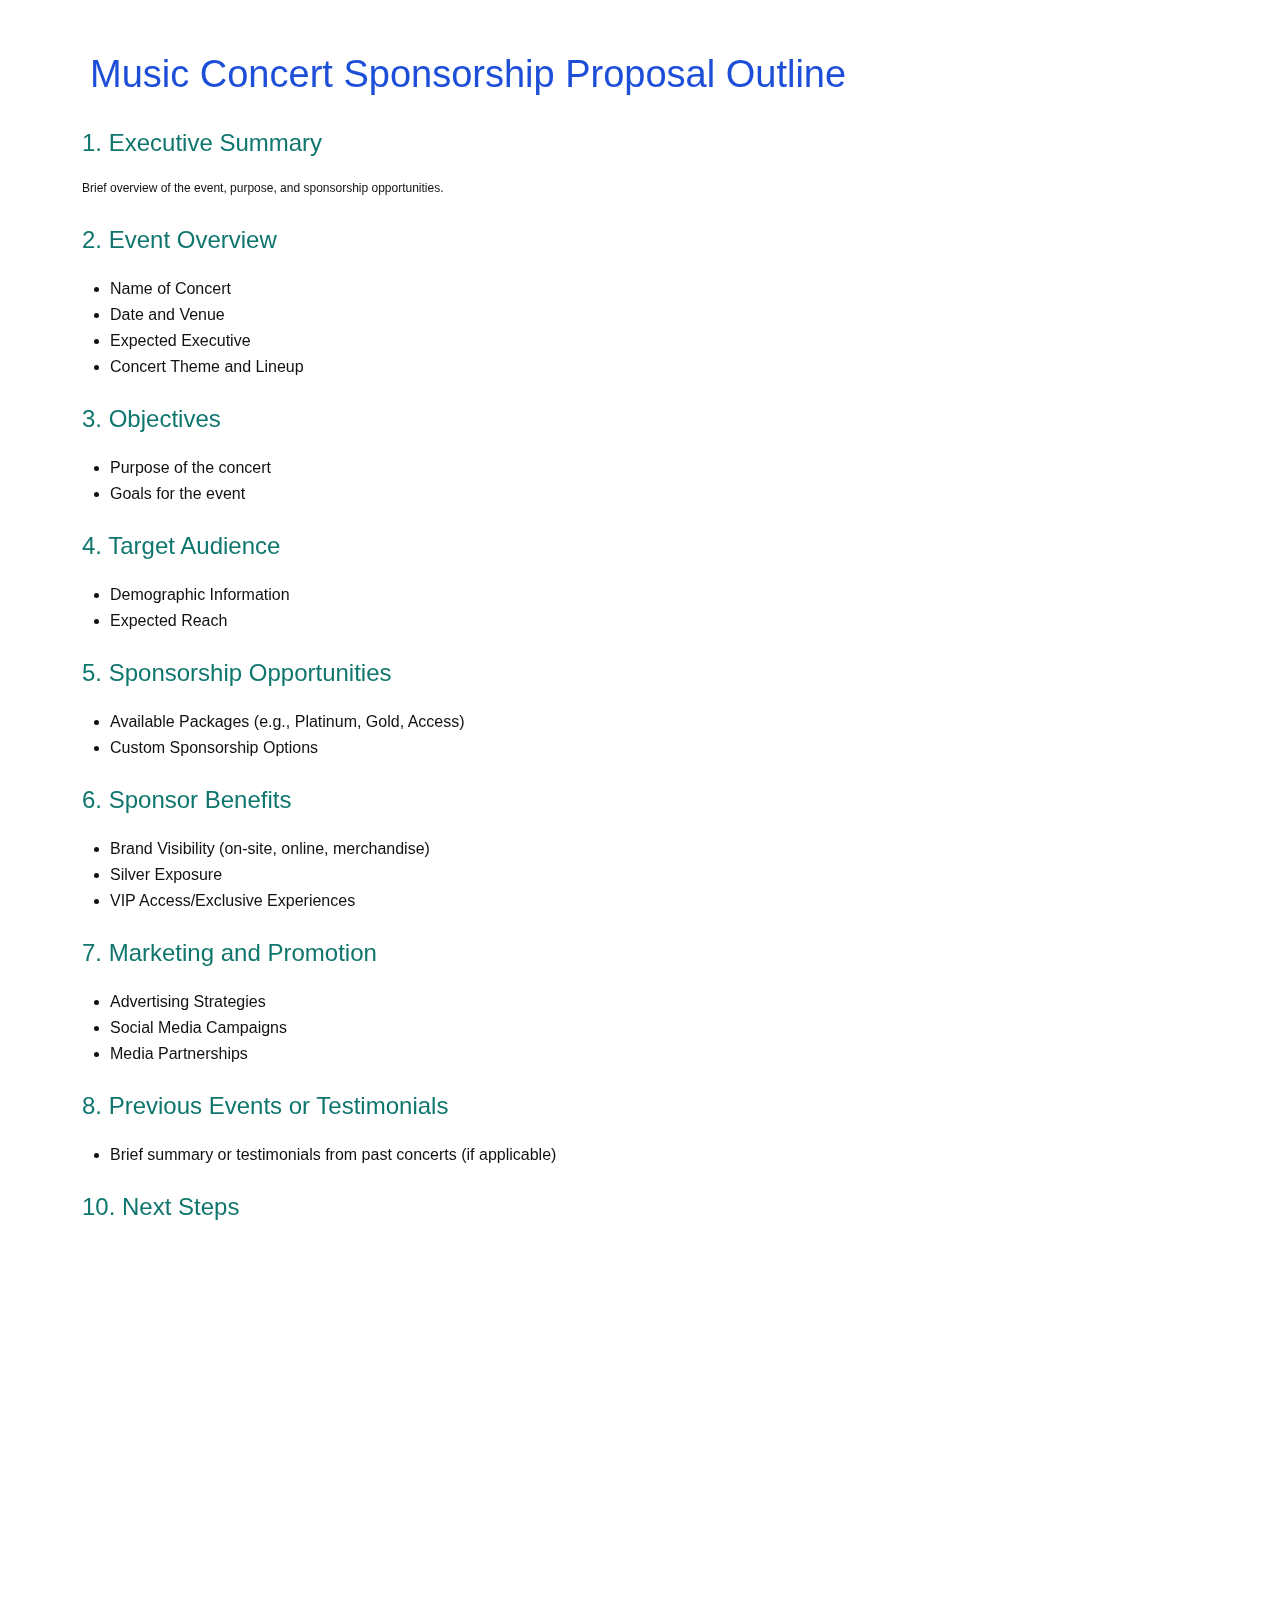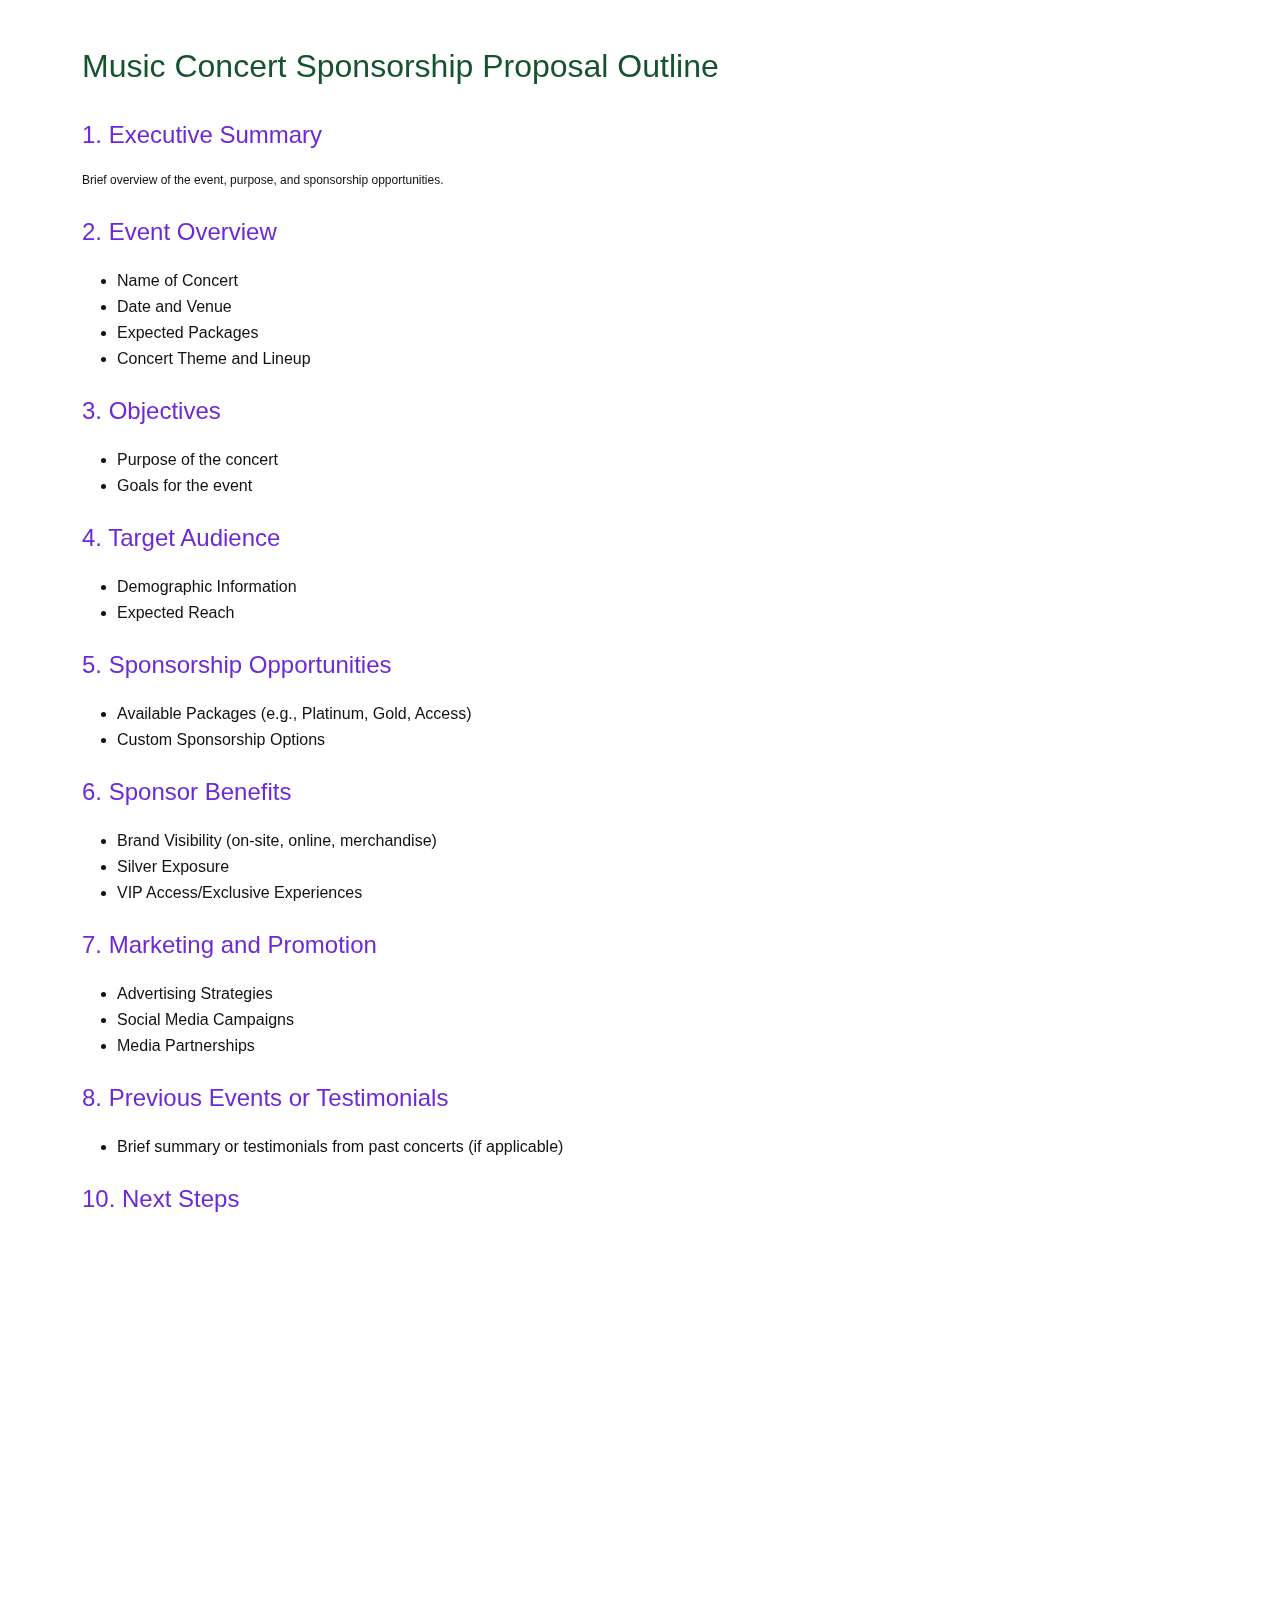--- a/index.html
+++ b/index.html
@@ -16,44 +16,44 @@
     }
     .page {
       position: relative;
       width: 1263px;
       height: 1301px;
       overflow: hidden;
       box-sizing: border-box;
       padding: 48px 82px 0 82px;
     }
     .doc-title {
-      font-size: 32px;
+      font-size: 38px;
       line-height: 37px;
       font-weight: normal;
-      margin: 0;
-      color: #14532d;
+      margin: 8px;
+      color: #1d4ed8;
     }
     .section-heading {
       font-size: 24px;
       line-height: 28px;
       font-weight: normal;
       margin: 25px 0 22px 0;
-      color: #6d28d9;
+      color: #0f766e;
     }
     .section-heading.first {
       margin-top: 36px;
       margin-bottom: 18px;
     }
     .section-text {
       font-size: 12px;
       line-height: 26px;
       margin: 0 0 4px 0;
     }
     .section-list {
-      margin: 15px;
+      margin: 8px;
       padding-left: 20px;
       list-style: disc;
     }
     .section-list li {
       font-size: 16px;
       line-height: 26px;
     }
   </style>
 </head>
 <body>
@@ -64,21 +64,21 @@
   <section>
     <h2 class="section-heading first">1. Executive Summary</h2>
     <p class="section-text">Brief overview of the event, purpose, and sponsorship opportunities.</p>
   </section>
 
   <section>
     <h2 class="section-heading">2. Event Overview</h2>
     <ul class="section-list">
       <li>Name of Concert</li>
       <li>Date and Venue</li>
-      <li>Expected Packages</li>
+      <li>Expected Executive</li>
       <li>Concert Theme and Lineup</li>
     </ul>
   </section>
 
   <section>
     <h2 class="section-heading">3. Objectives</h2>
     <ul class="section-list">
       <li>Purpose of the concert</li>
       <li>Goals for the event</li>
     </ul>

